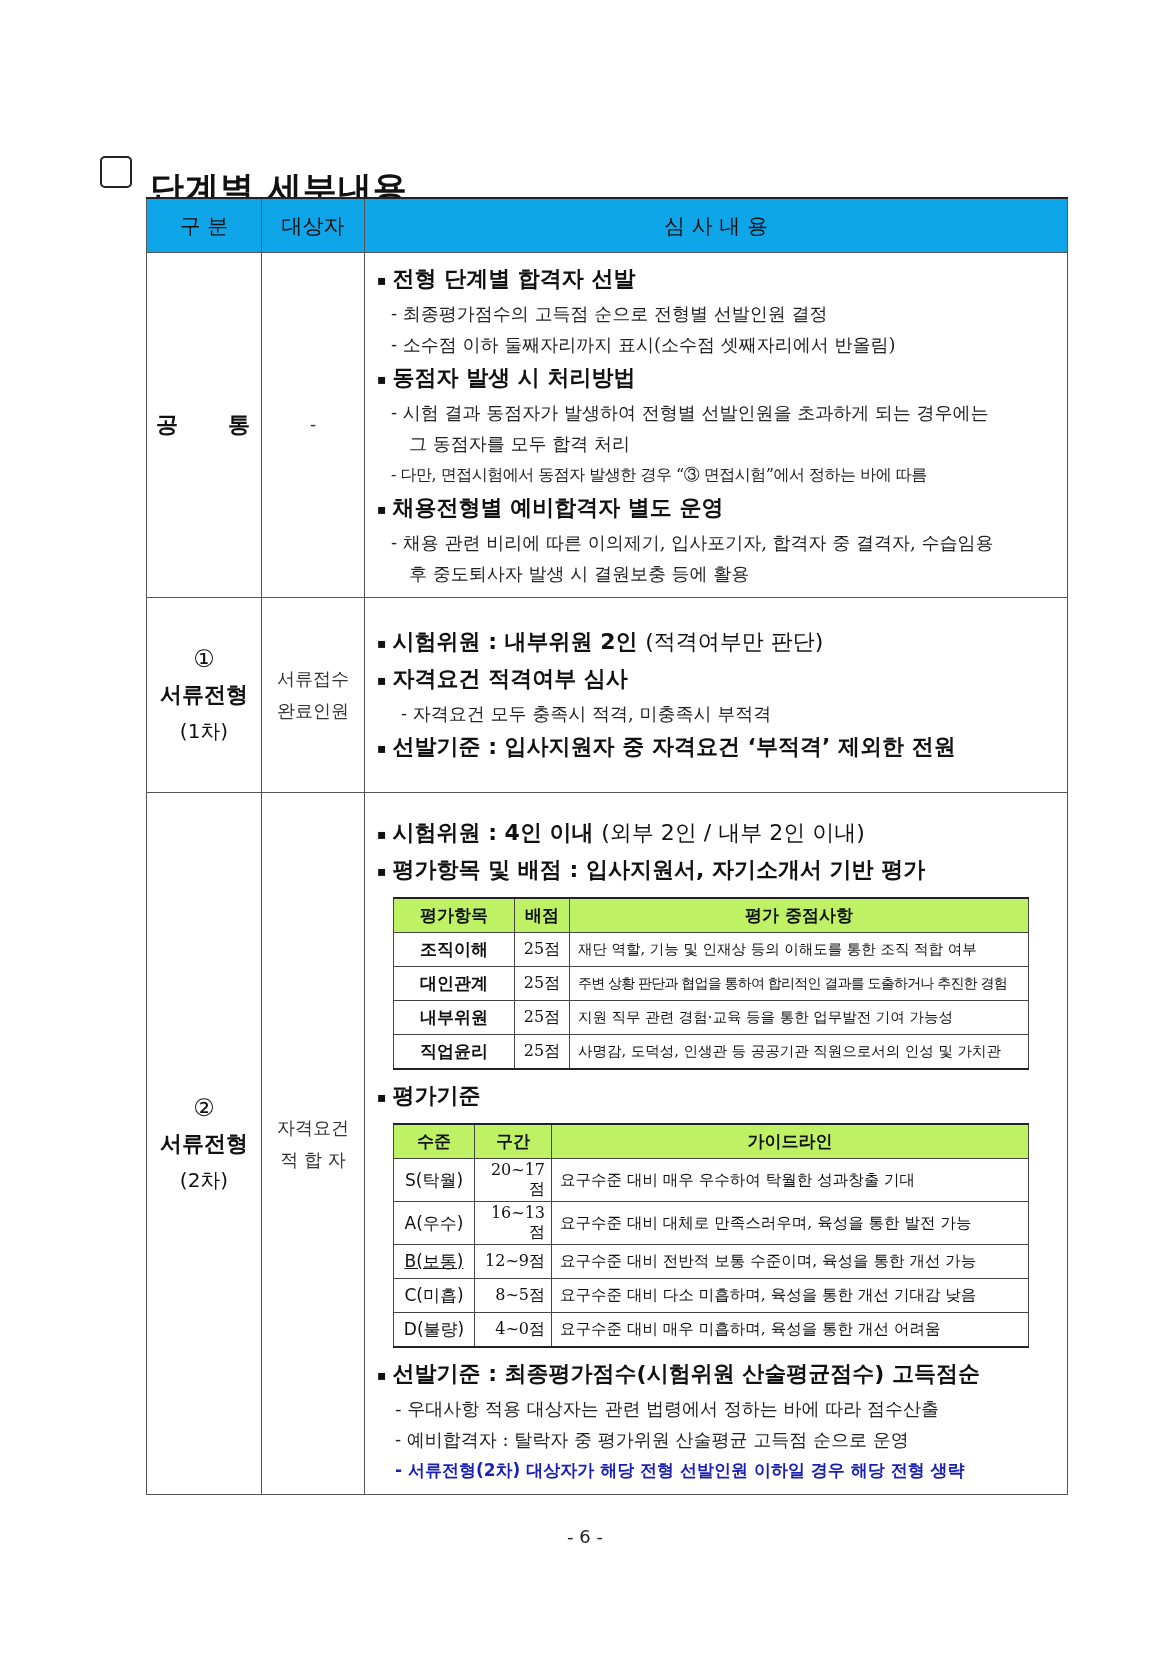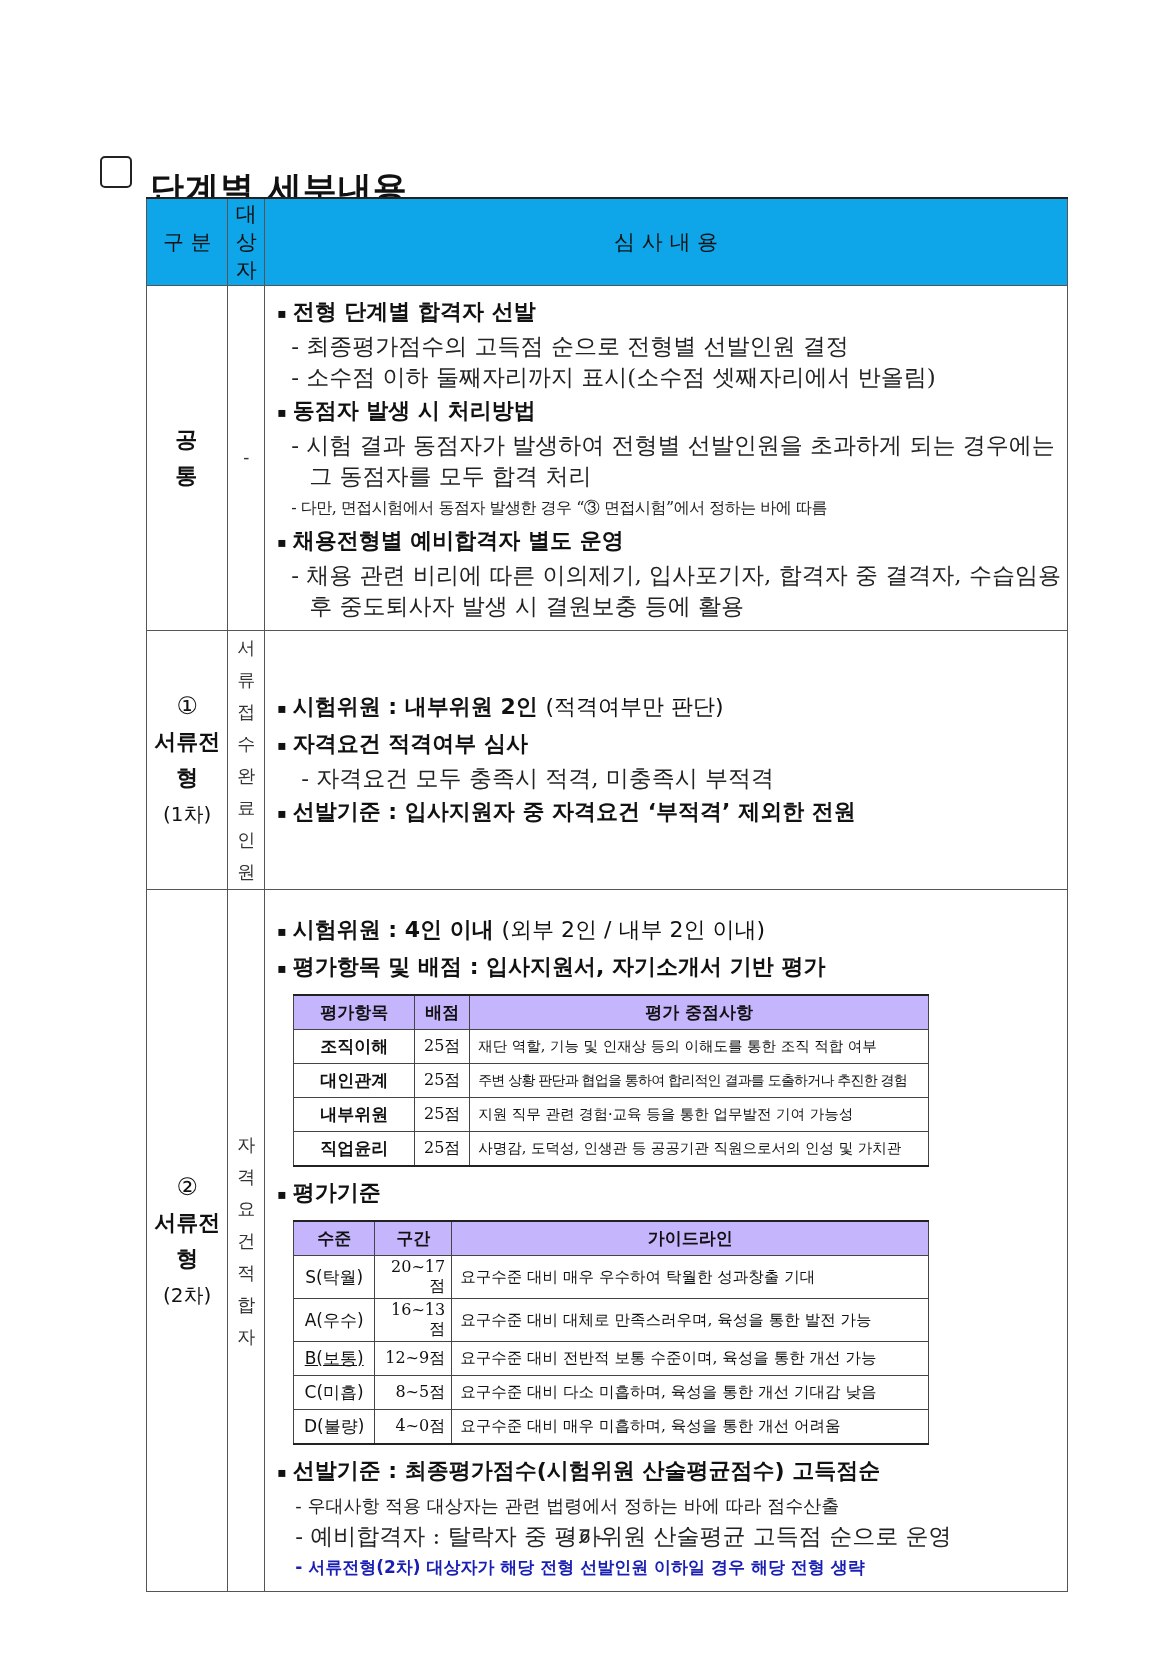--- a/index.html
+++ b/index.html
@@ -13,27 +13,27 @@
   .col1 { width: 112px; text-align: center; }
   .col2 { width: 100px; text-align: center; }
   .col3 { padding: 8px 6px 8px 12px; }
   .cat { font-size: 22px; font-weight: bold; line-height: 36px; }
   .cat .num { font-weight: normal; font-size: 24px; }
   .cat .sub { font-weight: normal; font-size: 20px; }
   .target { font-size: 18px; line-height: 32px; font-family: "DejaVu Serif", serif; color: #333; }
   .b-head { font-size: 22px; font-weight: bold; line-height: 36px; white-space: nowrap; }
   .b-head::before { content: "▪"; font-size: 14px; margin-right: 6px; vertical-align: middle; }
   .b-head .light { font-weight: normal; }
-  .b-dash { font-family: "DejaVu Serif", serif; font-size: 23px; line-height: 31px; padding-left: 14px; color: #222; white-space: nowrap; }
+  .b-dash { font-family: "DejaVu Serif", serif; font-size: 18px; line-height: 31px; padding-left: 14px; color: #222; white-space: nowrap; }
   .b-dash.cont { padding-left: 32px; }
   .b-dash.sans { font-family: "DejaVu Sans", sans-serif; font-size: 18px; }
   .b-dash.blue { color: #1a1fb3; font-weight: bold; font-family: "DejaVu Sans", sans-serif; font-size: 17px; }
   table.inner { border-collapse: collapse; margin: 8px 0 8px 16px; width: 636px; }
   table.inner th, table.inner td { border: 1.2px solid #444; height: 31px; font-size: 16px; }
-  table.inner th { background: #c4b5fd; font-weight: bold; text-align: center; font-size: 17px; border-top: 2px solid #222; }
+  table.inner th { background: #bef264; font-weight: bold; text-align: center; font-size: 17px; border-top: 2px solid #222; }
   table.inner td.item { text-align: center; font-weight: bold; font-size: 17px; }
   table.inner td.score { text-align: center; font-family: "DejaVu Serif", serif; }
   table.inner td.score.right { text-align: right; padding-right: 6px; }
   table.inner td.desc { font-family: "DejaVu Serif", serif; font-size: 14.5px; padding-left: 8px; white-space: nowrap; }
   table.inner tr:last-child td { border-bottom: 2px solid #222; }
   .page-num { position: absolute; left: 0; width: 1170px; top: 1526px; text-align: center; font-size: 18px; color: #222; }
 </style>
 </head>
 <body>
 

